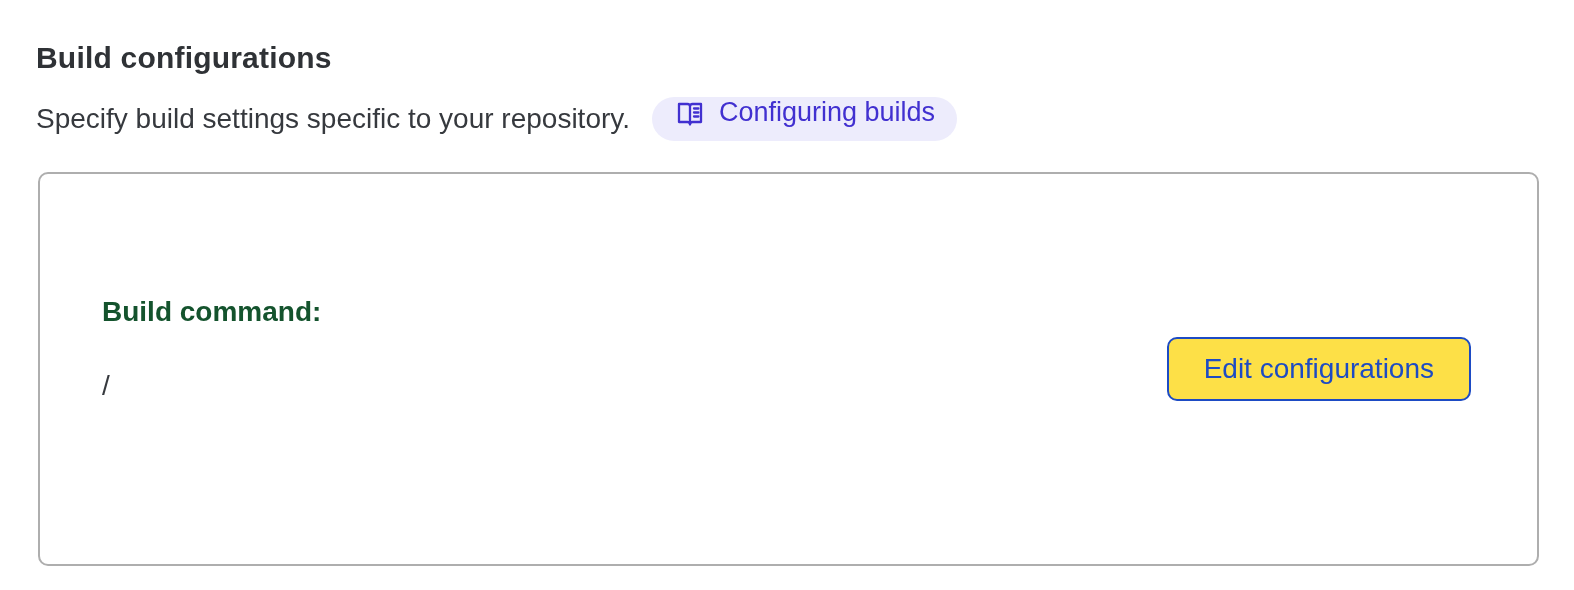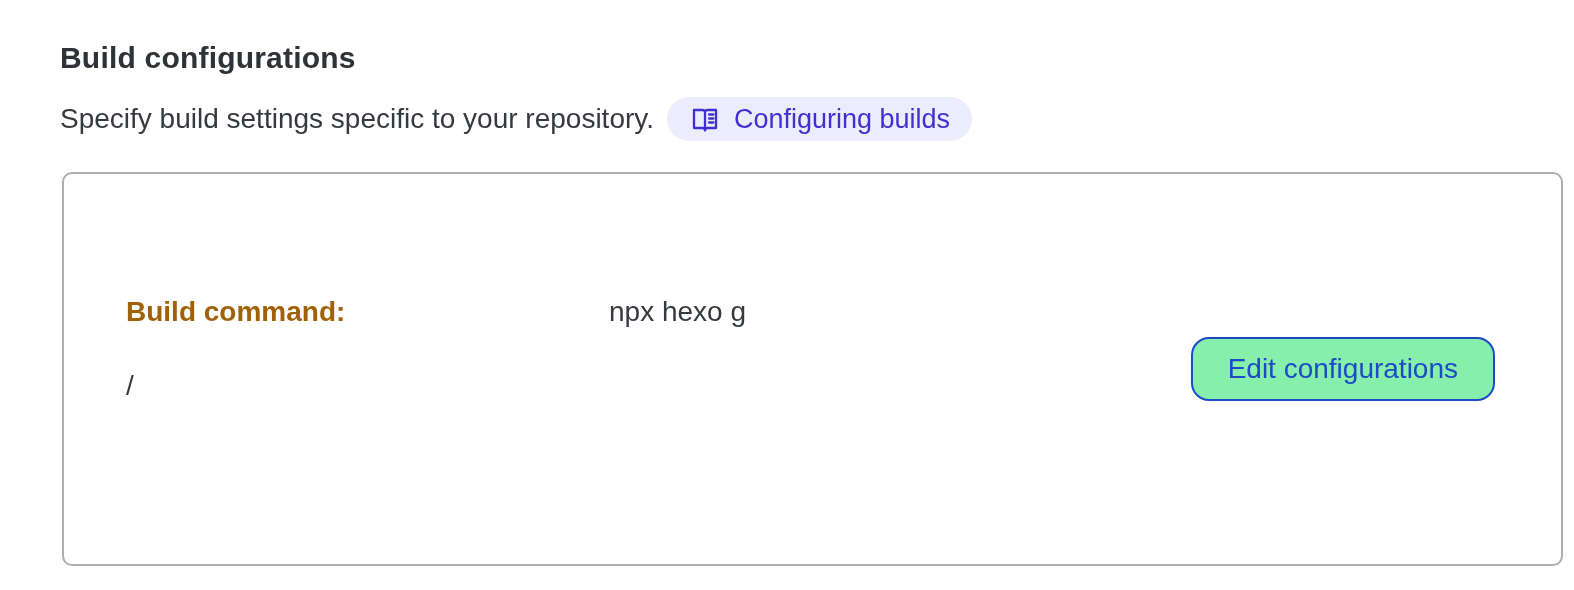--- a/index.html
+++ b/index.html
@@ -3,45 +3,44 @@
 <meta charset="utf-8">
 <style>
   * { box-sizing: border-box; margin: 0; padding: 0; }
   html, body {
     width: 1574px; height: 590px;
     background: #ffffff;
     font-family: "Liberation Sans", "DejaVu Sans", sans-serif;
     color: #33363b;
     overflow: hidden;
   }
-  .page { padding: 41px 35px 24px 36px; margin-left: 24px; }
+  .page { padding: 41px 35px 24px 36px; }
 
   .page-title {
     font-size: 30px;
     line-height: 34px;
     font-weight: 700;
     color: #2f3236;
     letter-spacing: 0.2px;
   }
 
   .subtitle-row {
     margin-top: 22px;
     display: flex;
     align-items: center;
-    gap: 13px;
+    gap: 22px;
     height: 44px;
   }
   .subtitle {
     font-size: 28px;
     line-height: 34px;
     color: #36393e;
   }
   .docs-badge {
     display: inline-flex;
-    align-items: center;
     gap: 13px;
     height: 44px;
     padding: 0 22px;
     border-radius: 999px;
     background: #edecfc;
     color: #4130d0;
     font-size: 27px;
     font-weight: 500;
     cursor: pointer;
     text-decoration: none;
@@ -67,35 +66,35 @@
     gap: 40px;
   }
   .field-row {
     display: flex;
     font-size: 28px;
     line-height: 34px;
   }
   .field-label {
     flex: 0 0 483px;
     font-weight: 700;
-    color: #a16207;
+    color: #14532d;
   }
   .field-value {
     flex: 1 1 auto;
     font-weight: 400;
     color: #36393e;
   }
 
   .edit-btn {
     flex: 0 0 auto;
     height: 64px;
     padding: 0 35px;
-    background: #86efac;
+    background: #fde047;
     border: 2px solid #1d4bc4;
-    border-radius: 18px;
+    border-radius: 10px;
     color: #1d4bc4;
     font-family: "Liberation Sans", "DejaVu Sans", sans-serif;
     font-size: 28px;
     line-height: 60px;
     cursor: pointer;
     white-space: nowrap;
   }
 </style>
 </head>
 <body>
@@ -117,21 +116,20 @@
       </span>
       <span>Configuring builds</span>
     </a>
   </div>
 
   <div class="config-card">
     <div class="fields">
 
       <div class="field-row">
         <span class="field-label">Build command:</span>
-        <span class="field-value">npx hexo g</span>
       </div>
 
 
       <div class="field-row">
         <span class="field-value">/</span>
       </div>
 
       <div class="field-row">
       </div>
 

